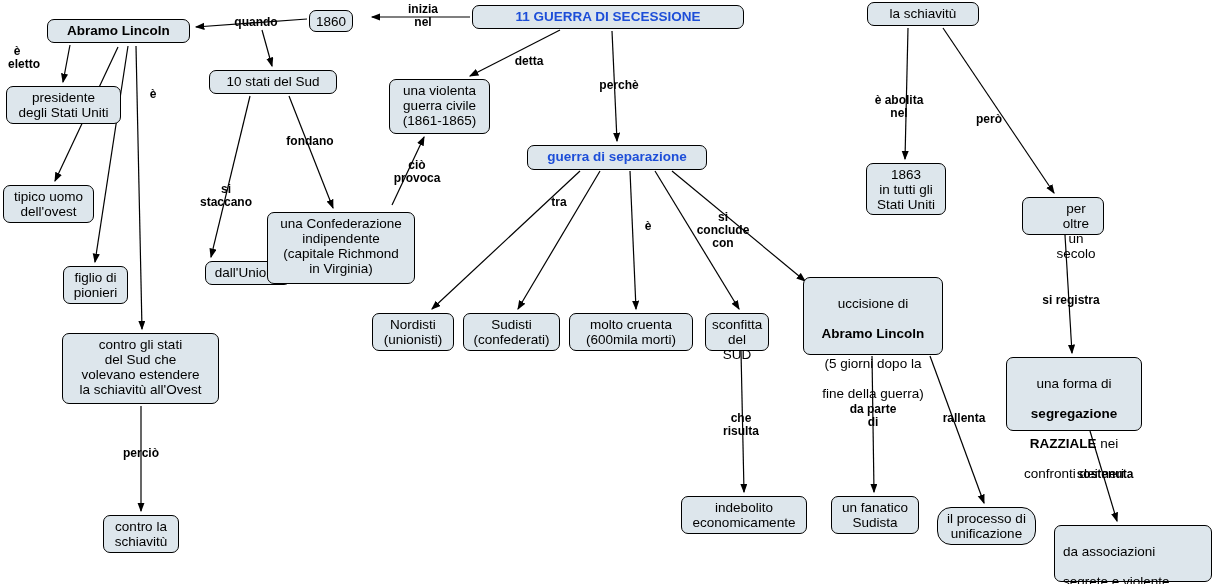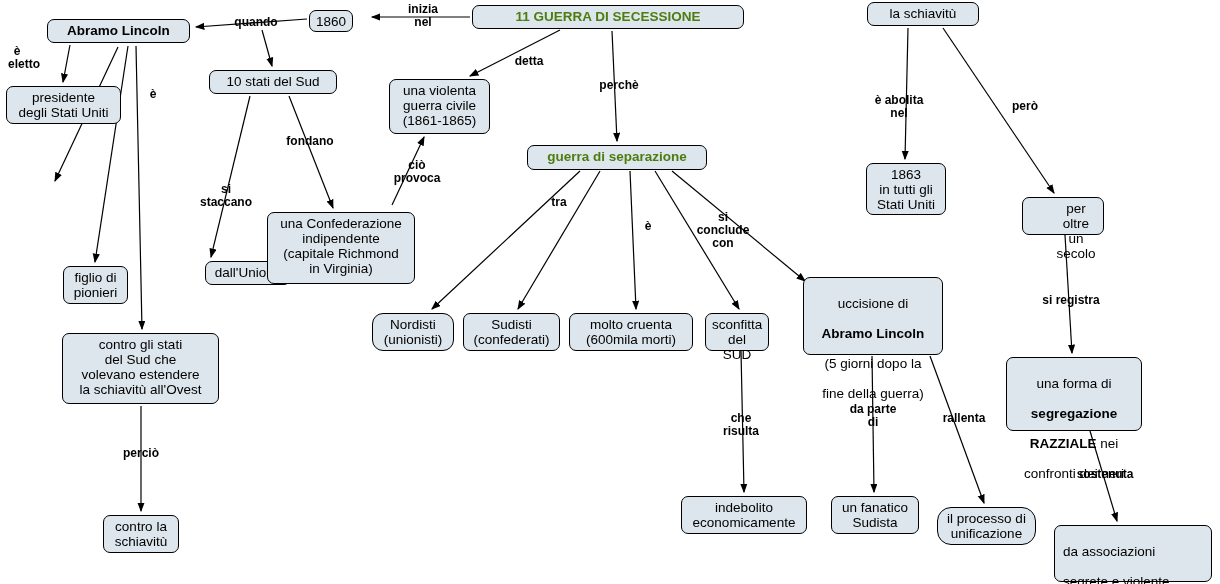--- a/index.html
+++ b/index.html
@@ -18,21 +18,21 @@
     background:#dde6ec;
     border:1px solid #000000;
     border-radius:7px;
     text-align:center;
     font-size:13.5px;
     line-height:15px;
     color:#000000;
     padding:3px 6px;
     white-space:pre-line;
   }
-  .node.red{color:#4d7c0f;font-weight:bold;}
+  .node.red{color:#1d4ed8;font-weight:bold;}
   .node.bold{font-weight:bold;}
   .label{
     position:absolute;
     font-size:12px;
     line-height:13px;
     font-weight:bold;
     color:#000000;
     text-align:center;
     white-space:pre-line;
     background:transparent;
@@ -113,28 +113,30 @@
   <div class="node" style="left:209px;top:70px;width:128px;height:24px;">10 stati del Sud</div>
   <div class="node" style="left:389px;top:79px;width:101px;height:55px;">una violenta
 guerra civile
 (1861-1865)</div>
   <div class="node red" style="left:527px;top:145px;width:180px;height:25px;">guerra di separazione</div>
   <div class="node" style="left:866px;top:163px;width:80px;height:52px;">1863
 in tutti gli
 Stati Uniti</div>
   <div class="node" style="left:1022px;top:197px;width:82px;height:38px;padding-left:32px;">per oltre
 un secolo</div>
+  <div class="node" style="left:3px;top:185px;width:91px;height:38px;">tipico uomo
+dell'ovest</div>
   <div class="node" style="left:169px;top:261px;width:86px;height:24px;margin-left:36px;">dall'Unione</div>
   <div class="node" style="left:267px;top:212px;width:148px;height:72px;">una Confederazione
 indipendente
 (capitale Richmond
 in Virginia)</div>
   <div class="node" style="left:63px;top:266px;width:65px;height:38px;">figlio di
 pionieri</div>
-  <div class="node" style="left:372px;top:313px;width:82px;height:38px;border-radius:11px;">Nordisti
+  <div class="node" style="left:372px;top:313px;width:82px;height:38px;">Nordisti
 (unionisti)</div>
   <div class="node" style="left:463px;top:313px;width:97px;height:38px;">Sudisti
 (confederati)</div>
   <div class="node" style="left:569px;top:313px;width:124px;height:38px;">molto cruenta
 (600mila morti)</div>
   <div class="node" style="left:705px;top:313px;width:64px;height:38px;">sconfitta
 del SUD</div>
 
   <div class="node" style="left:803px;top:277px;width:140px;height:78px;">
     <span>uccisione di</span><br>
@@ -174,21 +176,21 @@
   <div class="label" style="left:398px;top:3px;width:50px;">inizia
 nel</div>
   <div class="label" style="left:228px;top:16px;width:56px;">quando</div>
   <div class="label" style="left:10px;top:45px;width:14px;">è</div>
   <div class="label" style="left:2px;top:58px;width:44px;">eletto</div>
   <div class="label" style="left:509px;top:55px;width:40px;">detta</div>
   <div class="label" style="left:595px;top:79px;width:48px;">perchè</div>
   <div class="label" style="left:146px;top:88px;width:14px;">è</div>
   <div class="label" style="left:868px;top:94px;width:62px;">è abolita
 nel</div>
-  <div class="label" style="left:971px;top:100px;width:36px;margin-left:36px;">però</div>
+  <div class="label" style="left:971px;top:113px;width:36px;">però</div>
   <div class="label" style="left:281px;top:135px;width:58px;">fondano</div>
   <div class="label" style="left:389px;top:159px;width:56px;">ciò
 provoca</div>
   <div class="label" style="left:198px;top:183px;width:56px;">si
 staccano</div>
   <div class="label" style="left:547px;top:196px;width:24px;">tra</div>
   <div class="label" style="left:641px;top:220px;width:14px;">è</div>
   <div class="label" style="left:694px;top:211px;width:58px;">si
 conclude
 con</div>

